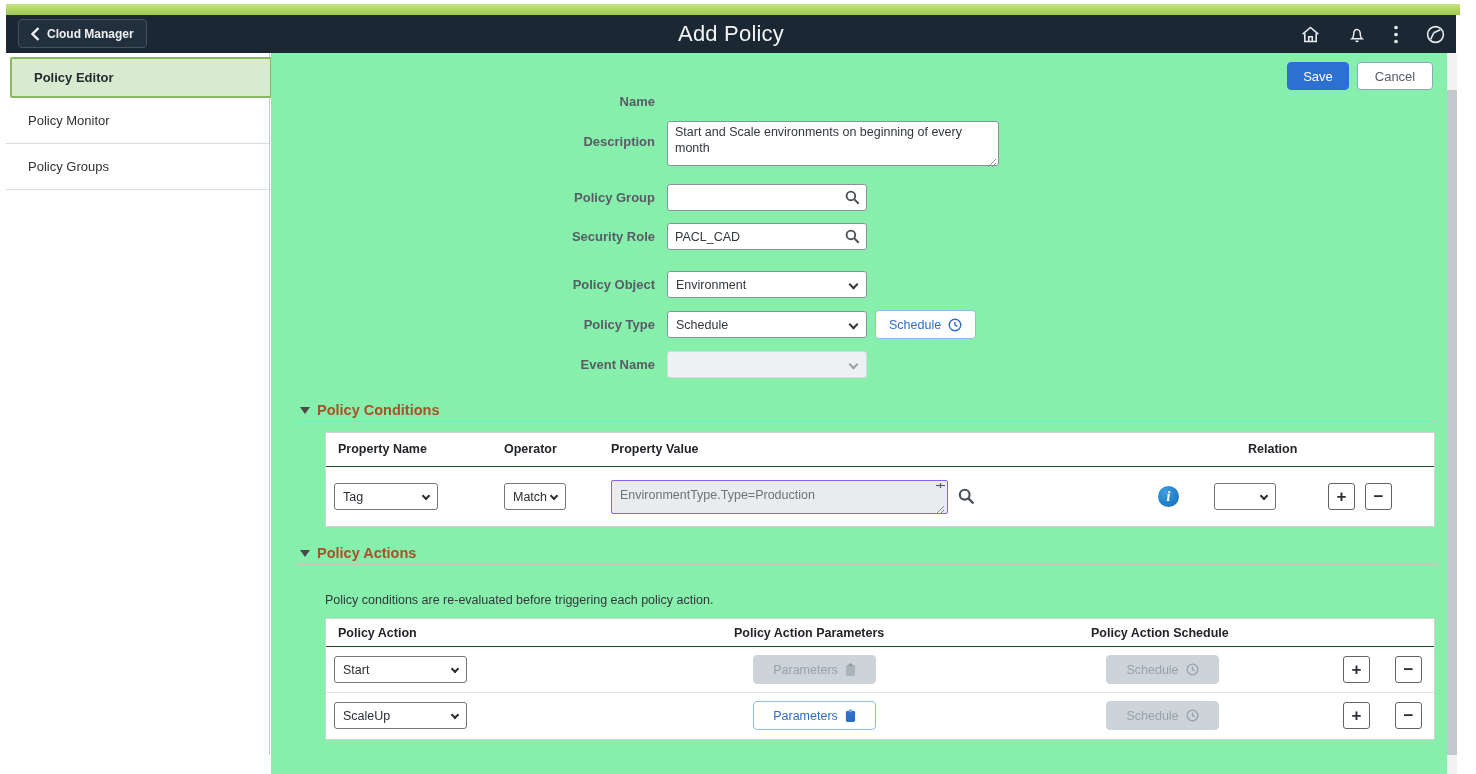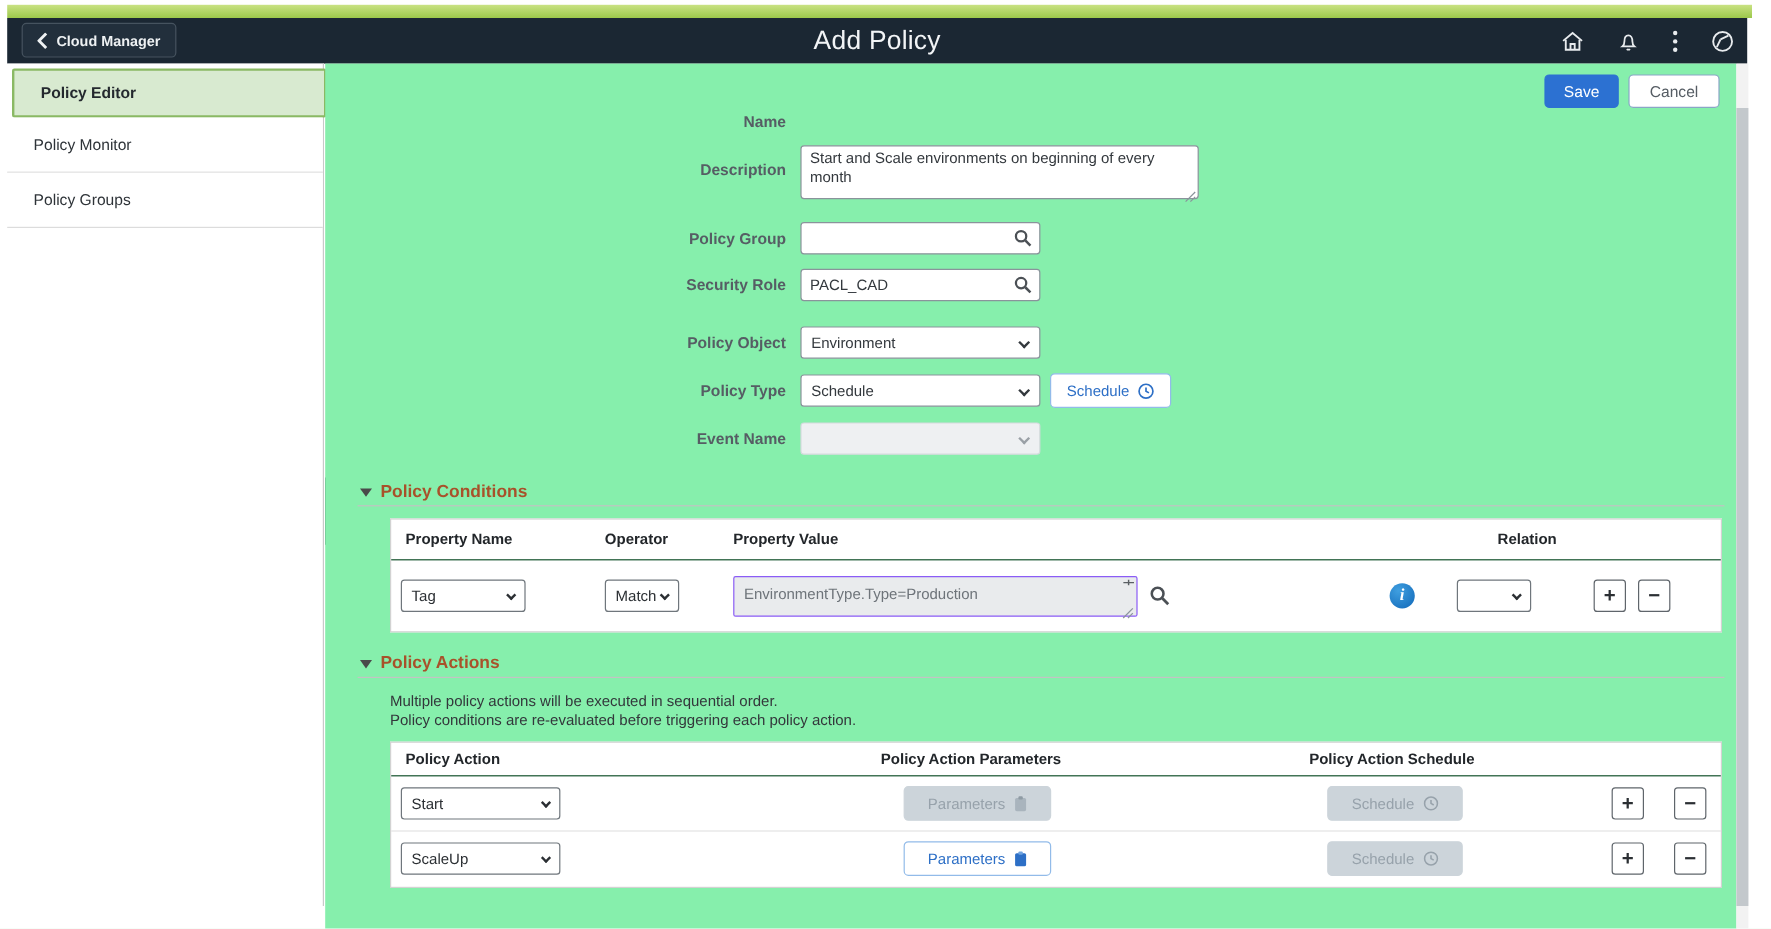--- a/index.html
+++ b/index.html
@@ -312,21 +312,20 @@
         <button class="pm-btn" style="left:1039px; top:16px;">−</button>
       </div>
     </div>
 
     <div class="section-head" style="top:492px;">
       <span class="tri"></span>
       <span class="section-title">Policy Actions</span>
     </div>
     <div class="section-rule" style="top:511px;"></div>
 
-    <div class="note" style="top:523px;">Multiple policy actions will be executed in sequential order.</div>
     <div class="note" style="top:539px;">Policy conditions are re-evaluated before triggering each policy action.</div>
 
     <div class="grid" style="top:565px; height:122px;">
       <div class="grid-head" style="height:28px;">
         <span class="gh" style="left:12px; top:7px;">Policy Action</span>
         <span class="gh" style="left:408px; top:7px;">Policy Action Parameters</span>
         <span class="gh" style="left:765px; top:7px;">Policy Action Schedule</span>
       </div>
 
       <div class="grow" style="height:46px;">

